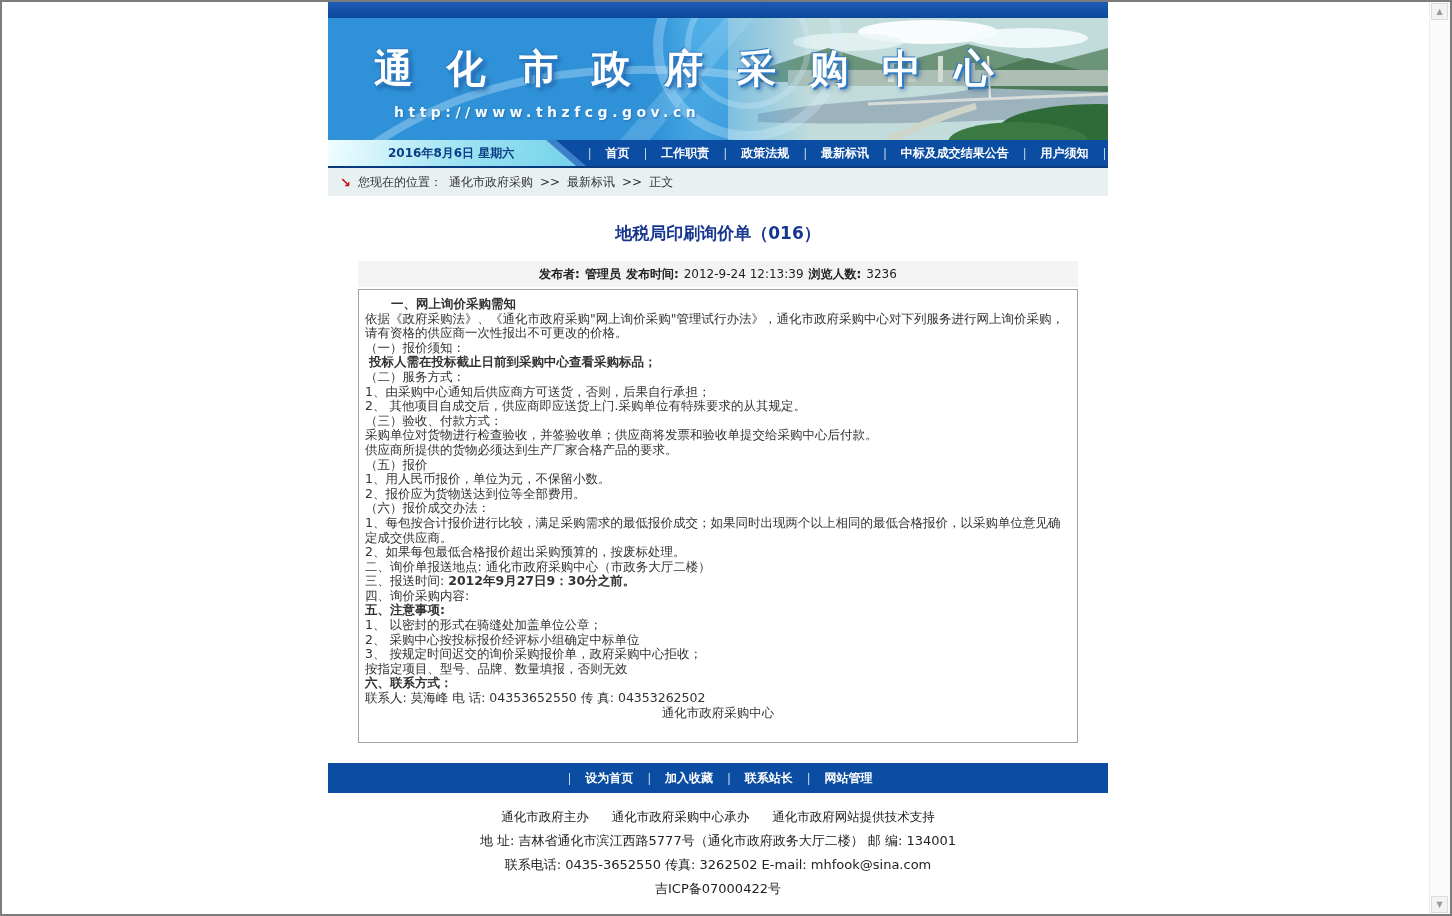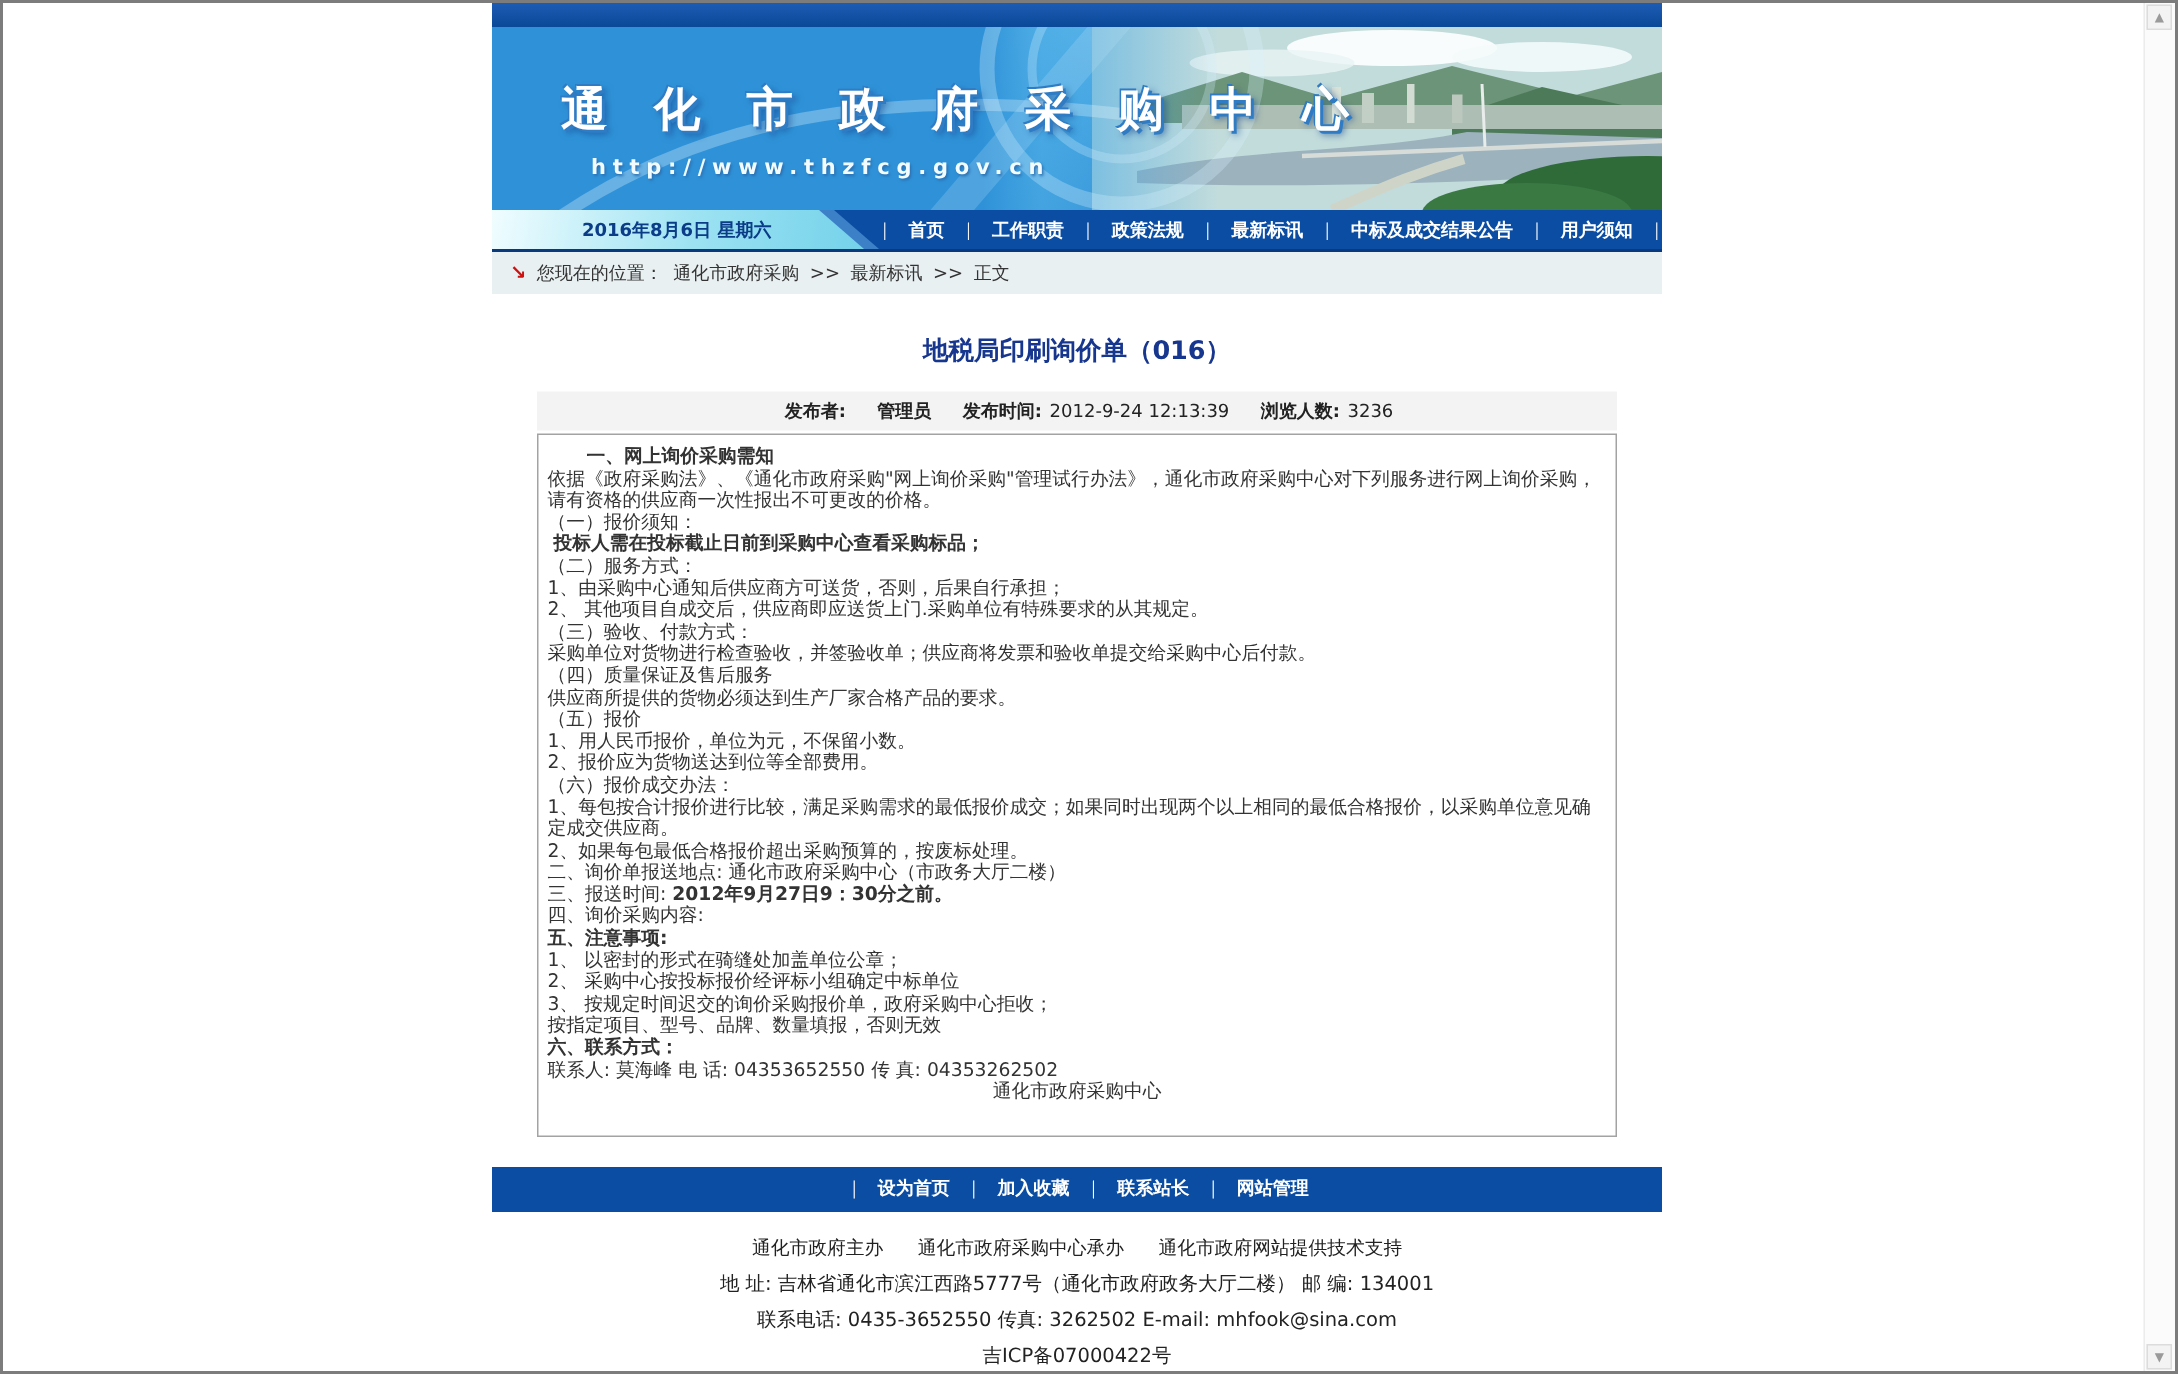--- a/index.html
+++ b/index.html
@@ -2,21 +2,21 @@
 <html><head>
 <meta charset="utf-8">
 <style>
   html,body{margin:0;padding:0;background:#fff;}
   .frame{position:relative;width:1452px;height:916px;border:2px solid #7c7c7c;box-sizing:border-box;
          background:#fff;overflow:hidden;font-family:"DejaVu Sans","Liberation Sans",sans-serif;}
   .page{position:absolute;left:326px;top:0;width:780px;}
   .top-bar{height:16px;background:linear-gradient(#1d5cb4,#0a4898);}
   .banner{position:relative;height:122px;overflow:hidden;background:#2f92d8;}
   .banner svg{position:absolute;left:0;top:0;}
-  .banner-title{position:absolute;left:46px;top:34px;font-size:31px;font-weight:bold;color:#fff;
+  .banner-title{position:absolute;left:46px;top:24px;font-size:39px;font-weight:bold;color:#fff;
          letter-spacing:10px;white-space:nowrap;
          text-shadow:2px 2px 0 #2f7cc4,-1px -1px 0 #2f7cc4,3px 3px 5px rgba(16,60,130,.65);}
   .banner-url{position:absolute;left:66px;top:86px;font-size:14px;font-weight:bold;color:#f2fbff;
          letter-spacing:4.5px;text-shadow:1px 1px 2px #2a6fb0;white-space:nowrap;}
   .nav-row{position:relative;height:26px;background:#0b4da2;border-bottom:2px solid #093a7e;padding-left:38px;}
   .nav-date-stripe{position:absolute;left:0;top:0;height:100%;width:258px;background:#3c80c8;
          clip-path:polygon(0 0,228px 0,258px 100%,0 100%);}
   .nav-date{position:absolute;left:0;top:0;height:100%;width:248px;box-sizing:border-box;
          background:linear-gradient(100deg,#f0fdff,#9ce2f2 55%,#74d2ea);
          clip-path:polygon(0 0,218px 0,248px 100%,0 100%);
@@ -26,21 +26,21 @@
          justify-content:center;gap:10px;color:#fff;font-size:12px;font-weight:bold;white-space:nowrap;}
   .nav-menu .sep{font-weight:normal;opacity:.95;}
   .nav-item{cursor:pointer;}
   .breadcrumb-bar{height:28px;background:#e9f0f2;display:flex;align-items:center;gap:7px;
          padding-left:12px;font-size:12px;color:#333;}
   .bc-arrow{color:#cc1111;font-weight:bold;font-size:13px;}
   .bc-link{cursor:pointer;}
   .article-title{margin:26px 0 0;text-align:center;font-size:17px;font-weight:bold;color:#17368e;}
   .meta-bar{margin:16px 30px 0;height:26px;background:#f3f3f3;display:flex;align-items:center;
          justify-content:center;gap:5px;font-size:12px;color:#222;}
-  .meta-bar .lbl{font-weight:bold;margin-left:16px;}
+  .meta-bar .lbl{font-weight:bold;}
   .content-box{margin:2px 30px 0;border:1px solid #a3a3a3;background:#fff;
          padding:7px 6px 22px;font-size:12.5px;line-height:14.6px;color:#333;}
   .ln{min-height:14.6px;}
   .b{font-weight:bold;}
   .ind{padding-left:26px;}
   .ind1{padding-left:4px;}
   .ctr{text-align:center;}
   .footer-bar{margin-top:20px;height:30px;background:#0b4da2;display:flex;align-items:center;
          justify-content:center;gap:10px;color:#fff;font-size:12px;font-weight:bold;}
   .footer-bar .flink{cursor:pointer;}
@@ -152,21 +152,20 @@
     <div class="content-box">
       <div class="ln b ind">一、网上询价采购需知</div>
       <div class="ln">依据《政府采购法》、《通化市政府采购"网上询价采购"管理试行办法》，通化市政府采购中心对下列服务进行网上询价采购，请有资格的供应商一次性报出不可更改的价格。</div>
       <div class="ln">（一）报价须知：</div>
       <div class="ln b ind1">投标人需在投标截止日前到采购中心查看采购标品；</div>
       <div class="ln">（二）服务方式：</div>
       <div class="ln">1、由采购中心通知后供应商方可送货，否则，后果自行承担；</div>
       <div class="ln">2、 其他项目自成交后，供应商即应送货上门.采购单位有特殊要求的从其规定。</div>
       <div class="ln">（三）验收、付款方式：</div>
       <div class="ln">采购单位对货物进行检查验收，并签验收单；供应商将发票和验收单提交给采购中心后付款。</div>
-      <div class="ln">（四）质量保证及售后服务</div>
       <div class="ln">供应商所提供的货物必须达到生产厂家合格产品的要求。</div>
       <div class="ln">（五）报价</div>
       <div class="ln">1、用人民币报价，单位为元，不保留小数。</div>
       <div class="ln">2、报价应为货物送达到位等全部费用。</div>
       <div class="ln">（六）报价成交办法：</div>
       <div class="ln">1、每包按合计报价进行比较，满足采购需求的最低报价成交；如果同时出现两个以上相同的最低合格报价，以采购单位意见确定成交供应商。</div>
       <div class="ln">2、如果每包最低合格报价超出采购预算的，按废标处理。</div>
       <div class="ln">二、询价单报送地点: 通化市政府采购中心（市政务大厅二楼）</div>
       <div class="ln"><span>三、报送时间: </span><span class="b">2012年9月27日9：30分之前。</span></div>
       <div class="ln">四、询价采购内容:</div>

